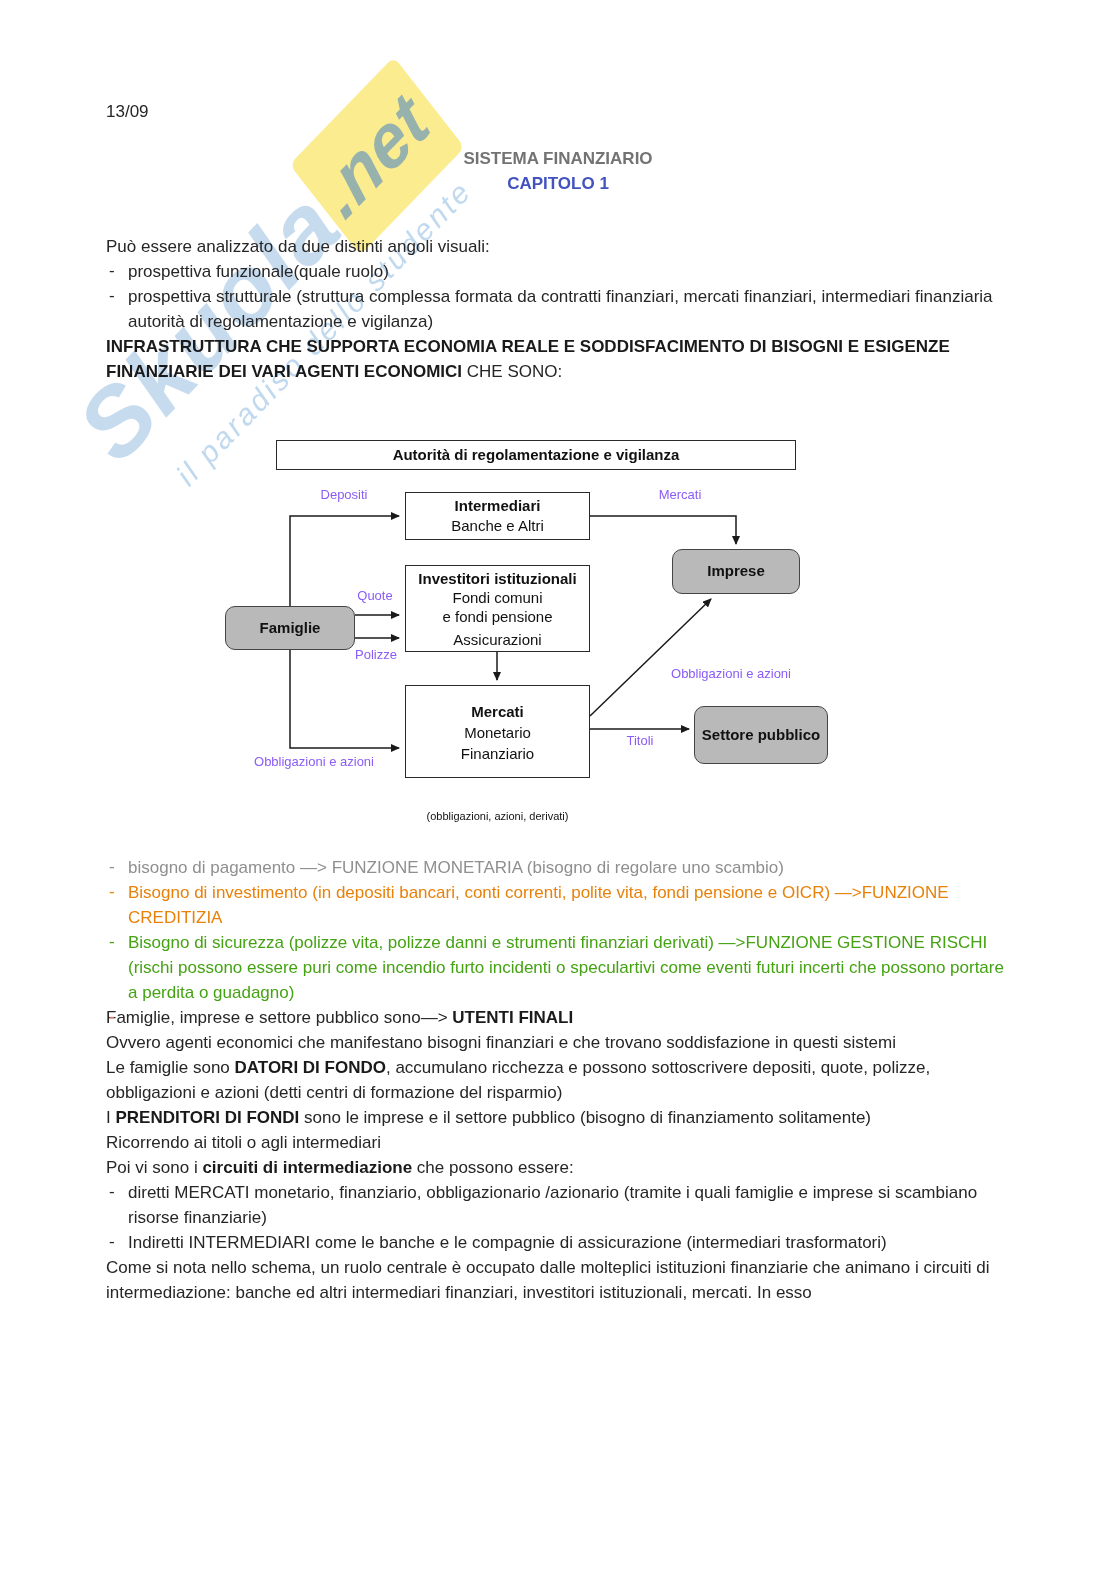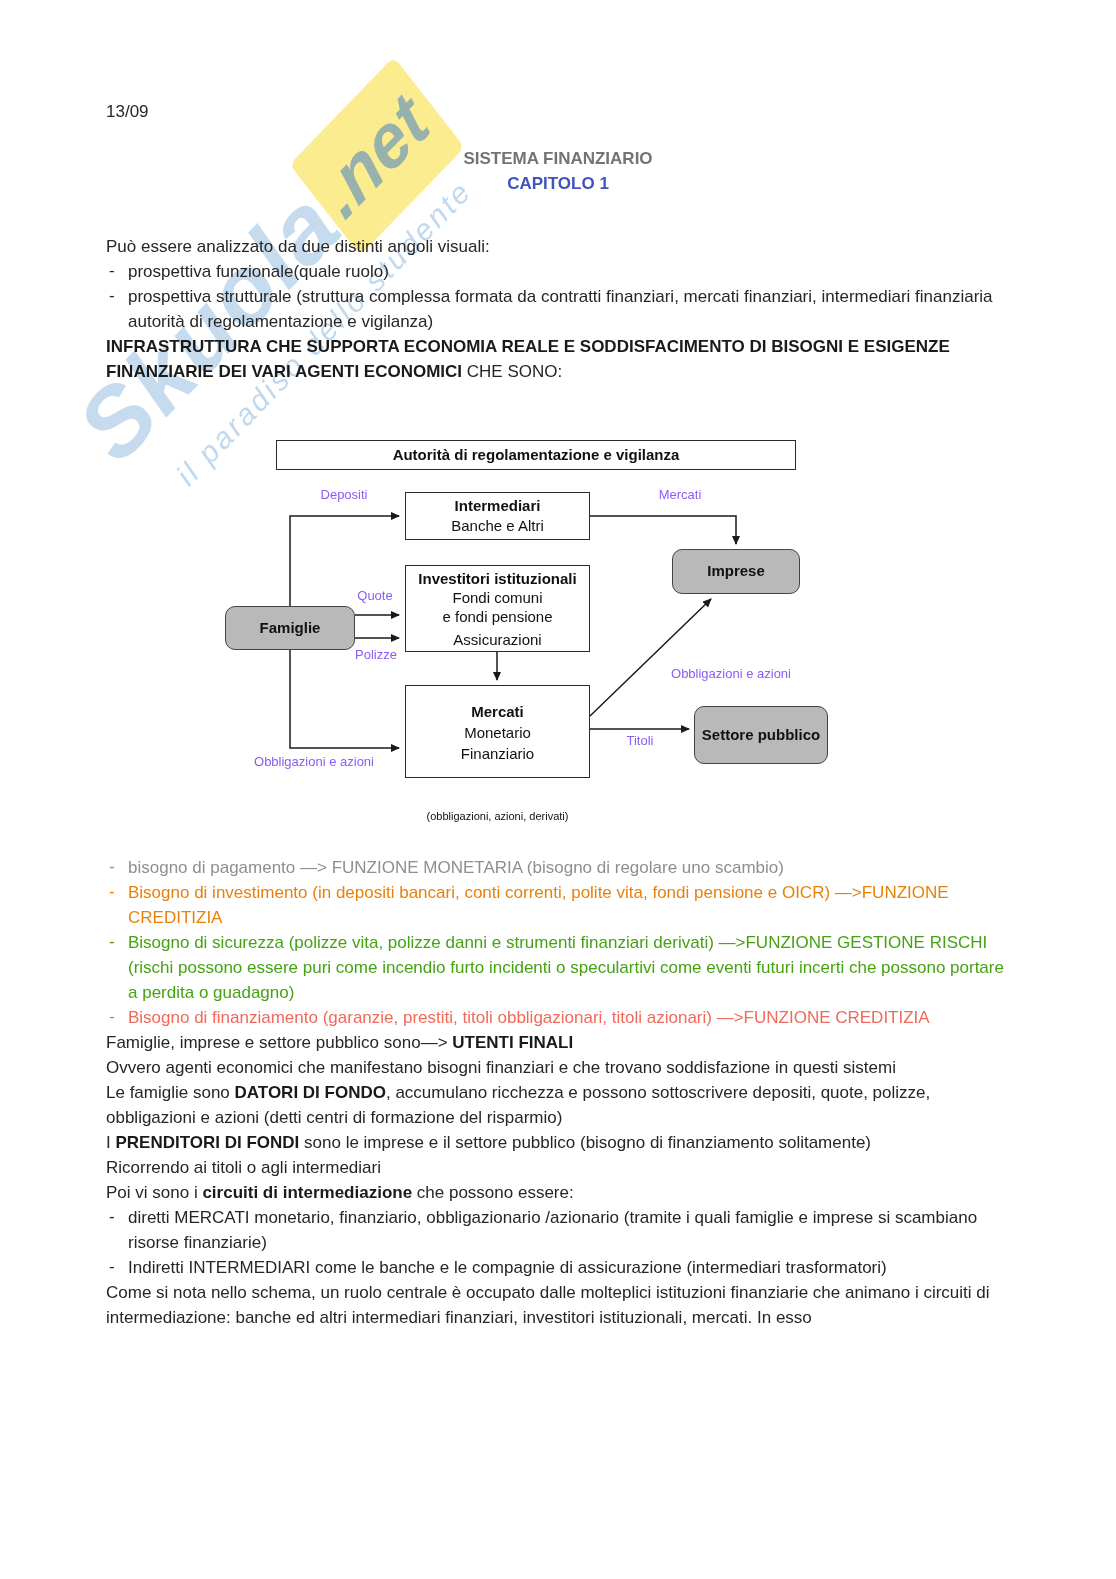--- a/index.html
+++ b/index.html
@@ -179,21 +179,21 @@
       <div class="dlabel" style="left:120px; top:207px; width:64px;">Polizze</div>
       <div class="dlabel" style="left:2px; top:314px; width:176px;">Obbligazioni e azioni</div>
       <div class="dlabel" style="left:436px; top:226px; width:142px;">Obbligazioni e azioni</div>
       <div class="dlabel" style="left:388px; top:293px; width:56px;">Titoli</div>
     </div>
 
     <ul class="dash-list needs">
       <li style="color: rgb(143, 143, 143);"><span class="dash">-</span><span>bisogno di pagamento —&gt; FUNZIONE MONETARIA (bisogno di regolare uno scambio)</span></li>
       <li style="color: rgb(232, 129, 10);"><span class="dash">-</span><span>Bisogno di investimento (in depositi bancari, conti correnti, polite vita, fondi pensione e OICR) —&gt;FUNZIONE CREDITIZIA</span></li>
       <li style="color: rgb(69, 163, 19);"><span class="dash">-</span><span>Bisogno di sicurezza (polizze vita, polizze danni  e strumenti finanziari derivati) —&gt;FUNZIONE GESTIONE RISCHI (rischi possono essere puri come incendio furto incidenti o speculartivi come eventi futuri incerti che possono portare a perdita o guadagno)</span></li>
-      <li style="color: rgb(242, 104, 90);"><span class="dash">-</span><span>Bisogno di finanziamento (garanzie, prestiti, titoli obbligazionari, titoli azionari) —&gt;FUNZIONE CREDITIZIA</span></li>
+      <li style="color: rgb(242, 104, 90);"><span class="dash">-</span></li>
     </ul>
 
     <p class="para mt"><span>Famiglie, imprese e settore pubblico sono—&gt; </span><strong>UTENTI FINALI</strong><br>
       <span>Ovvero agenti economici che manifestano bisogni finanziari e che trovano soddisfazione in questi sistemi</span></p>
 
     <p class="para mt"><span>Le famiglie sono </span><strong>DATORI DI FONDO</strong><span>, accumulano ricchezza e possono sottoscrivere depositi, quote, polizze, obbligazioni e azioni (detti centri di formazione del risparmio)</span></p>
 
     <p class="para mt"><span>I </span><strong>PRENDITORI DI FONDI</strong><span> sono le imprese e il settore pubblico (bisogno di finanziamento solitamente)</span><br>
       <span>Ricorrendo ai titoli o agli intermediari</span></p>
 

